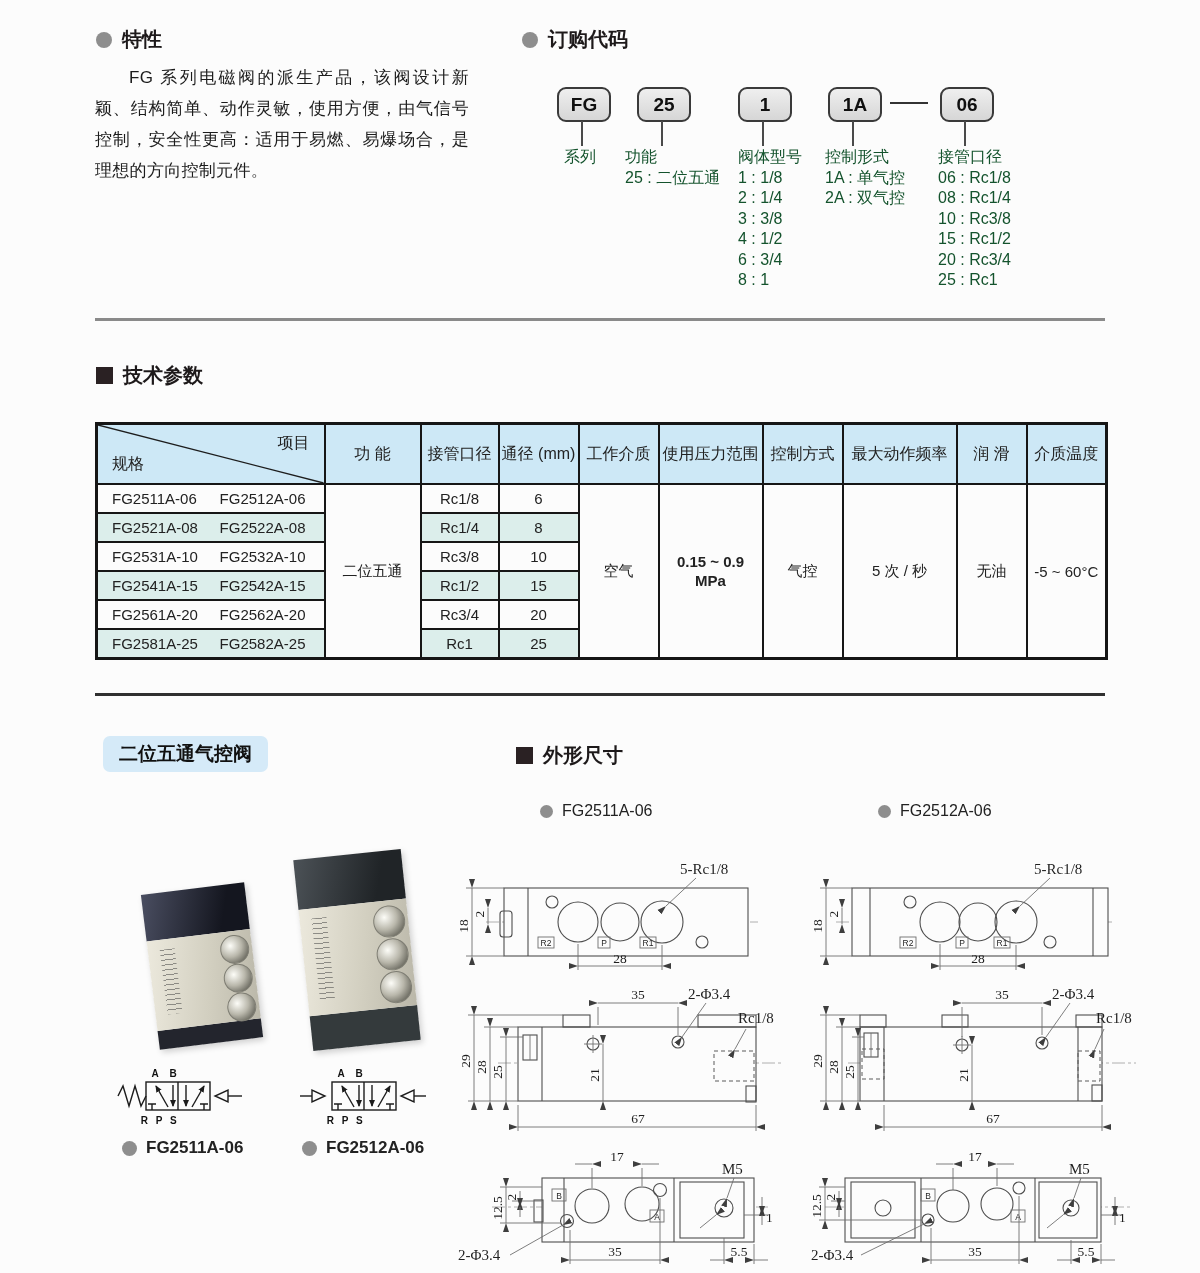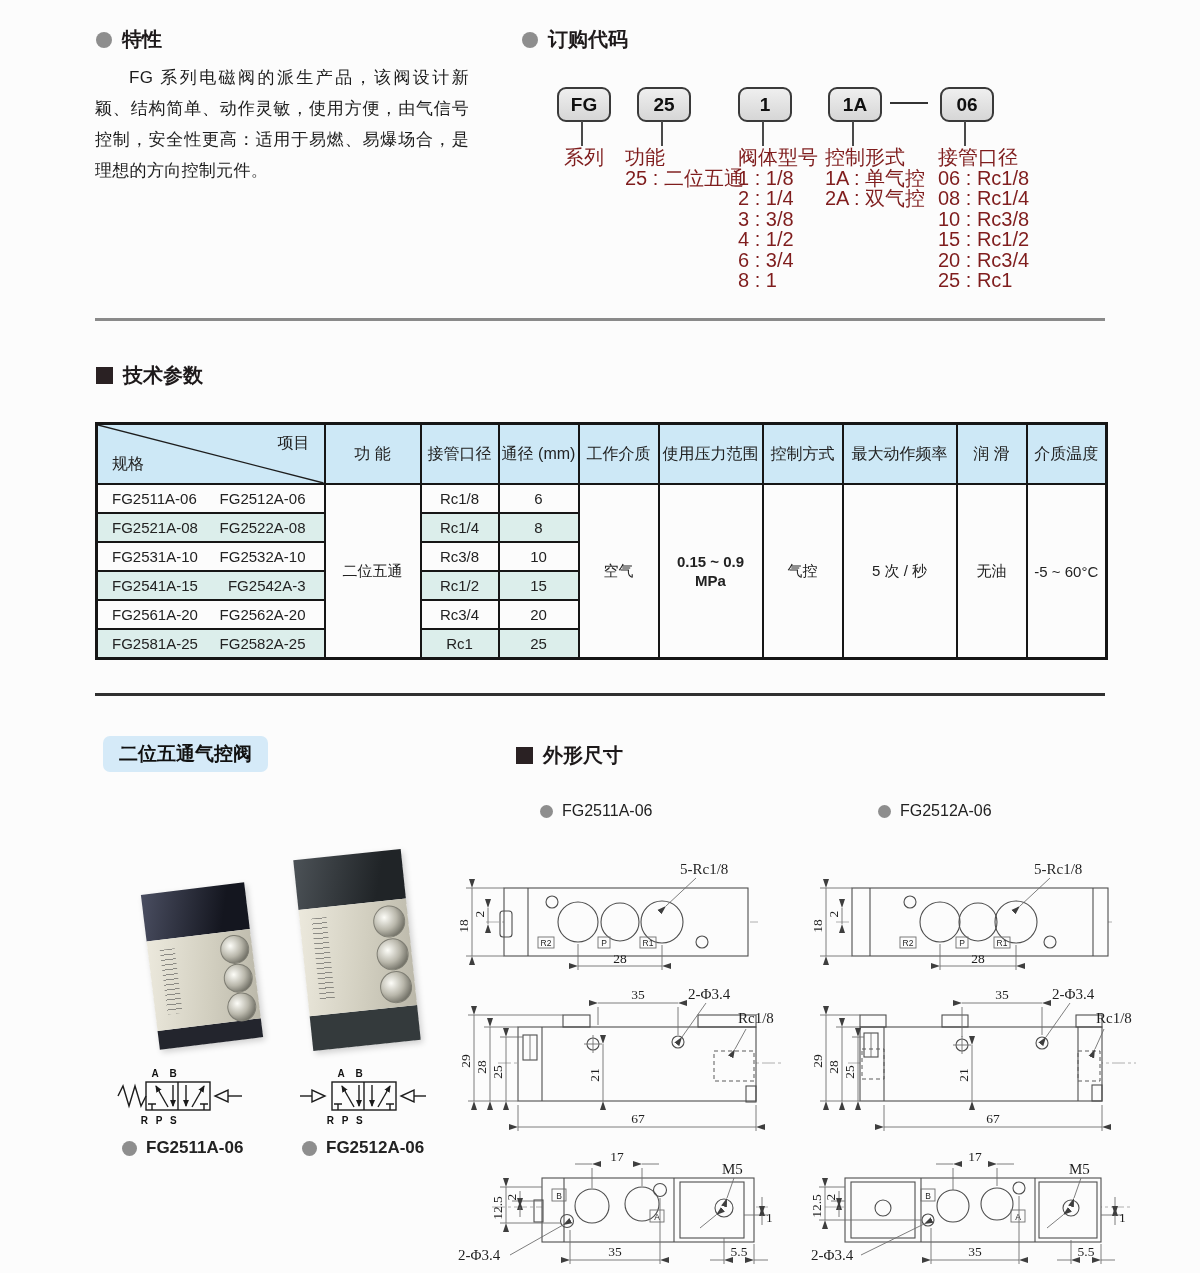--- a/index.html
+++ b/index.html
@@ -11,21 +11,21 @@
   .sq-bullet{width:17px;height:17px;background:#2a2123;flex:0 0 auto;}
   .mini-dot{width:13px;height:13px;border-radius:50%;background:#8e8e8e;flex:0 0 auto;}
   .model-head{position:absolute;display:flex;align-items:center;gap:9px;font-size:16px;color:#222;}
   .sym-head{position:absolute;display:flex;align-items:center;gap:9px;font-size:17px;font-weight:bold;color:#222;}
   
   .feat-body{position:absolute;left:95px;top:62px;width:374px;font-size:17px;line-height:31px;letter-spacing:.3px;text-indent:2em;color:#1c1c1c;text-align:justify;}
   
   .code-box{position:absolute;width:50px;height:31px;border:2px solid #3a3a3a;border-radius:9px;background:linear-gradient(#efefef,#d6d6d6);display:flex;align-items:center;justify-content:center;font-weight:bold;font-size:19px;color:#101010;}
   .conn{position:absolute;width:2px;height:25px;background:#4a4a4a;top:121px;}
   .code-dash{position:absolute;left:890px;top:102px;width:38px;border-top:2px solid #333;}
-  .code-col{position:absolute;font-size:20px;color:#7f1d1d;line-height:20.5px;}
+  .code-col{position:absolute;font-size:16px;color:#14532d;line-height:20.5px;}
   .code-col .glabel{margin-bottom:0px;}
   
   .rule{position:absolute;left:95px;width:1010px;height:3px;}
   
   table.spec{position:absolute;left:95px;top:422px;border-collapse:collapse;table-layout:fixed;width:1010px;border:3px solid #161616;}
   table.spec td,table.spec th{border:2px solid #161616;text-align:center;vertical-align:middle;font-weight:normal;padding:0;}
   table.spec thead th{height:58px;font-size:16px;}
   table.spec tbody td{height:27px;font-size:15px;}
   .hdr{background:#cde8f6;}
   tr:nth-child(even) .c-stripe{background:#dceeeb;}
@@ -195,21 +195,21 @@
               <span>FG2532A-10</span>
             </div>
           </td>
         <td class="c-stripe">Rc3/8</td>
         <td class="c-stripe">10</td>
       </tr>
       <tr>
         <td class="c-stripe">
             <div class="model-cell">
               <span>FG2541A-15</span>
-              <span>FG2542A-3</span>
+              <span>FG2542A-15</span>
             </div>
           </td>
         <td class="c-stripe">Rc1/2</td>
         <td class="c-stripe">15</td>
       </tr>
       <tr>
         <td class="c-stripe">
             <div class="model-cell">
               <span>FG2561A-20</span>
               <span>FG2562A-20</span>

